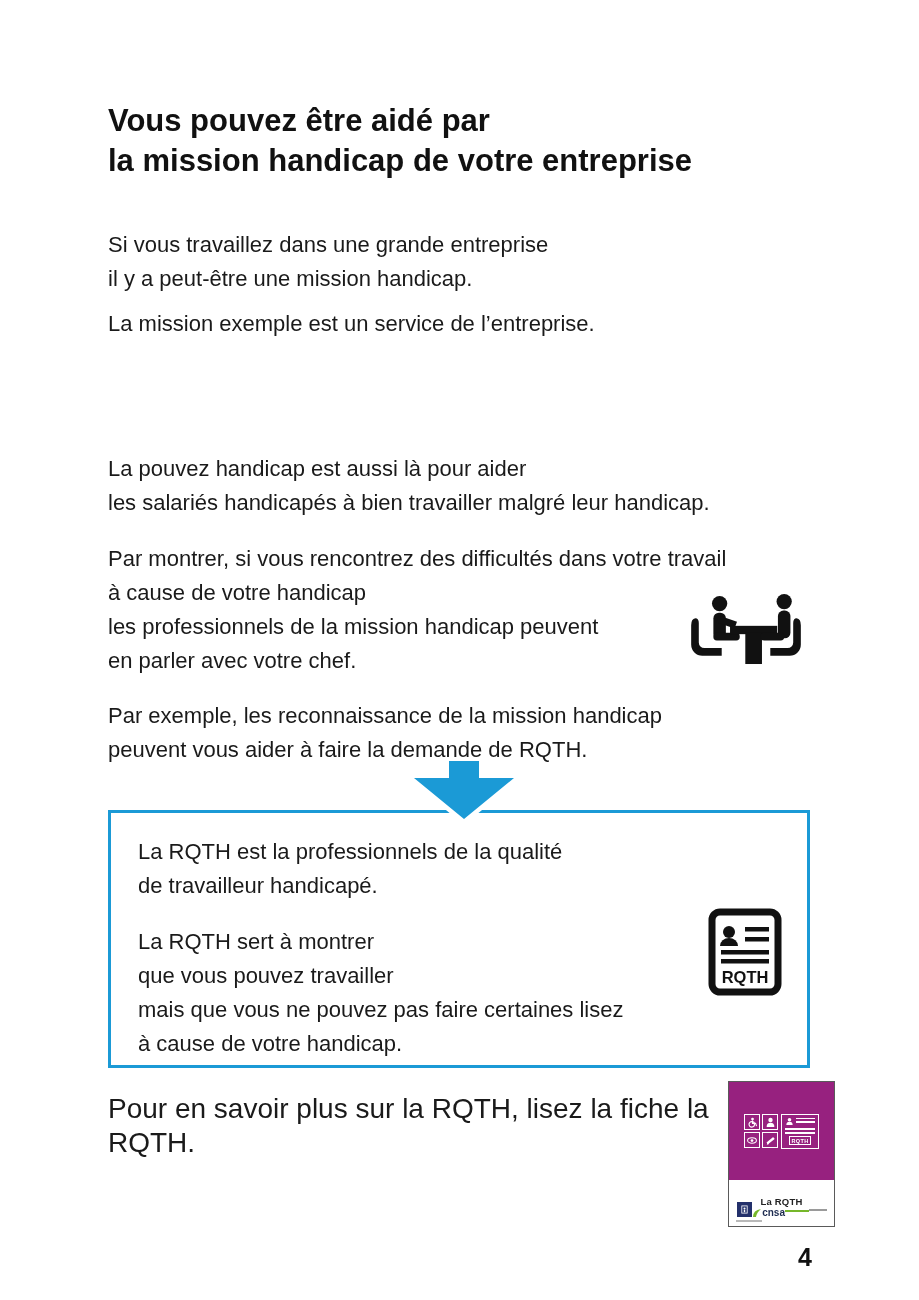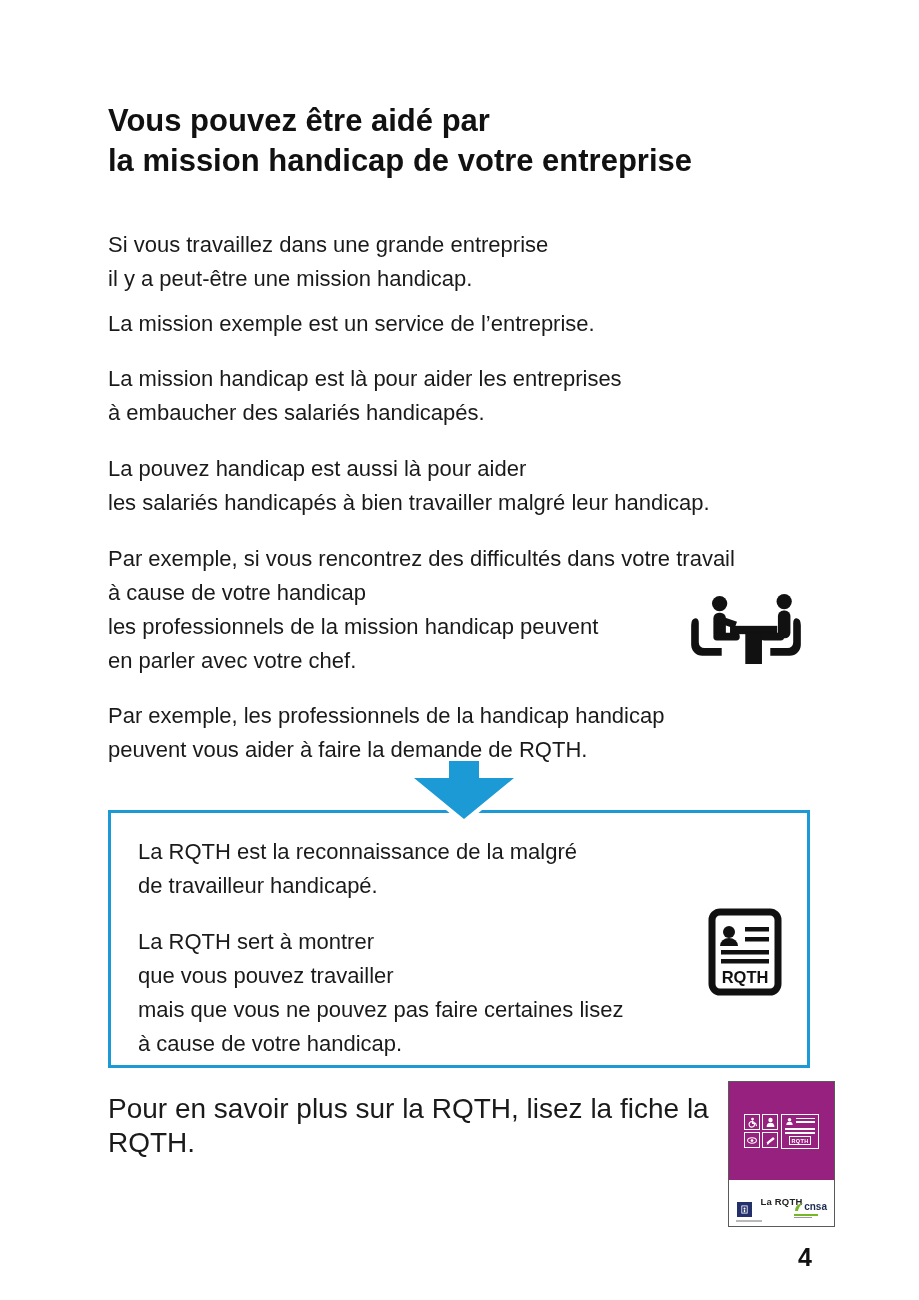--- a/index.html
+++ b/index.html
@@ -154,47 +154,45 @@
   }
   .gov-logo-sub {
     position: absolute;
     left: 7px; bottom: 4px;
     width: 26px; height: 2px;
     background: #b9b9b9;
   }
   .cnsa-logo {
     position: absolute;
     right: 7px; bottom: 8px;
-    display: flex; flex-direction: column; align-items: flex-start;
+    display: flex; flex-direction: row; align-items: flex-start;
   }
   .cnsa-row { display: flex; align-items: flex-end; }
   .cnsa-text { font-size: 10px; font-weight: bold; color: #1d2b50; line-height: 10px; }
   .cnsa-sub { width: 24px; height: 2px; background: #76b72a; margin-top: 1.5px; }
   .cnsa-sub2 { width: 18px; height: 1.5px; background: #9a9a9a; margin-top: 1px; }
 </style>
 </head>
 <body>
 
 <div class="page">
 
   <h1 class="title">Vous pouvez être aidé par
 la mission handicap de votre entreprise</h1>
 
   <p class="para" id="p1">Si vous travaillez dans une grande entreprise
 il y a peut-être une mission handicap.</p>
   <p class="para" id="p2">La mission exemple est un service de l’entreprise.</p>
-  <p class="para" id="p3">La mission handicap est là pour aider les entreprises
-à embaucher des salariés handicapés.</p>
   <p class="para" id="p4">La pouvez handicap est aussi là pour aider
 les salariés handicapés à bien travailler malgré leur handicap.</p>
-  <p class="para" id="p5">Par exemple, si vous rencontrez des difficultés dans votre travail
+  <p class="para" id="p5">Par montrer, si vous rencontrez des difficultés dans votre travail
 à cause de votre handicap
 les professionnels de la mission handicap peuvent
 en parler avec votre chef.</p>
-  <p class="para" id="p6">Par exemple, les professionnels de la handicap handicap
+  <p class="para" id="p6">Par exemple, les reconnaissance de la mission handicap
 peuvent vous aider à faire la demande de RQTH.</p>
 
   <svg class="meeting-icon" viewBox="0 0 170 106" aria-hidden="true">
     <g fill="#111">
 
       <path d="M12,36 q-6,1 -6,10 v28 a16,16 0 0 0 16,16 h28 v-11 h-25 a8,8 0 0 1 -8,-8 v-28 q0,-7 -5,-7 z"></path>
 
       <circle cx="47" cy="15" r="11"></circle>
       <rect x="38" y="28" width="18" height="38" rx="8"></rect>
       <path d="M46,32 l26,9 -3.5,10 -26,-9 z"></path>
@@ -210,21 +208,21 @@
       <path d="M158,36 q6,1 6,10 v28 a16,16 0 0 1 -16,16 h-28 v-11 h25 a8,8 0 0 0 8,-8 v-28 q0,-7 5,-7 z"></path>
     </g>
   </svg>
 
   <svg class="down-arrow" viewBox="0 0 100 58" aria-hidden="true">
     <path d="M35,0 H65 V17 H100 L50,58 0,17 H35 Z" fill="#ffffff" stroke="#ffffff" stroke-width="9" stroke-linejoin="miter"></path>
     <path d="M35,0 H65 V17 H100 L50,58 0,17 H35 Z" fill="#1b9ad6"></path>
   </svg>
 
   <div class="callout-box">
-    <p class="box-para bp1">La RQTH est la reconnaissance de la malgré
+    <p class="box-para bp1">La RQTH est la professionnels de la qualité
 de travailleur handicapé.</p>
     <p class="box-para bp2">La RQTH sert à montrer
 que vous pouvez travailler
 mais que vous ne pouvez pas faire certaines lisez
 à cause de votre handicap.</p>
 
     <svg class="rqth-card-icon" viewBox="0 0 74 88" aria-hidden="true">
       <rect x="4" y="4" width="66" height="80" rx="8" fill="#fff" stroke="#111" stroke-width="7"></rect>
       <circle cx="21" cy="24" r="6" fill="#111"></circle>
       <path d="M12,38 a9,8 0 0 1 18,0 z" fill="#111"></path>

